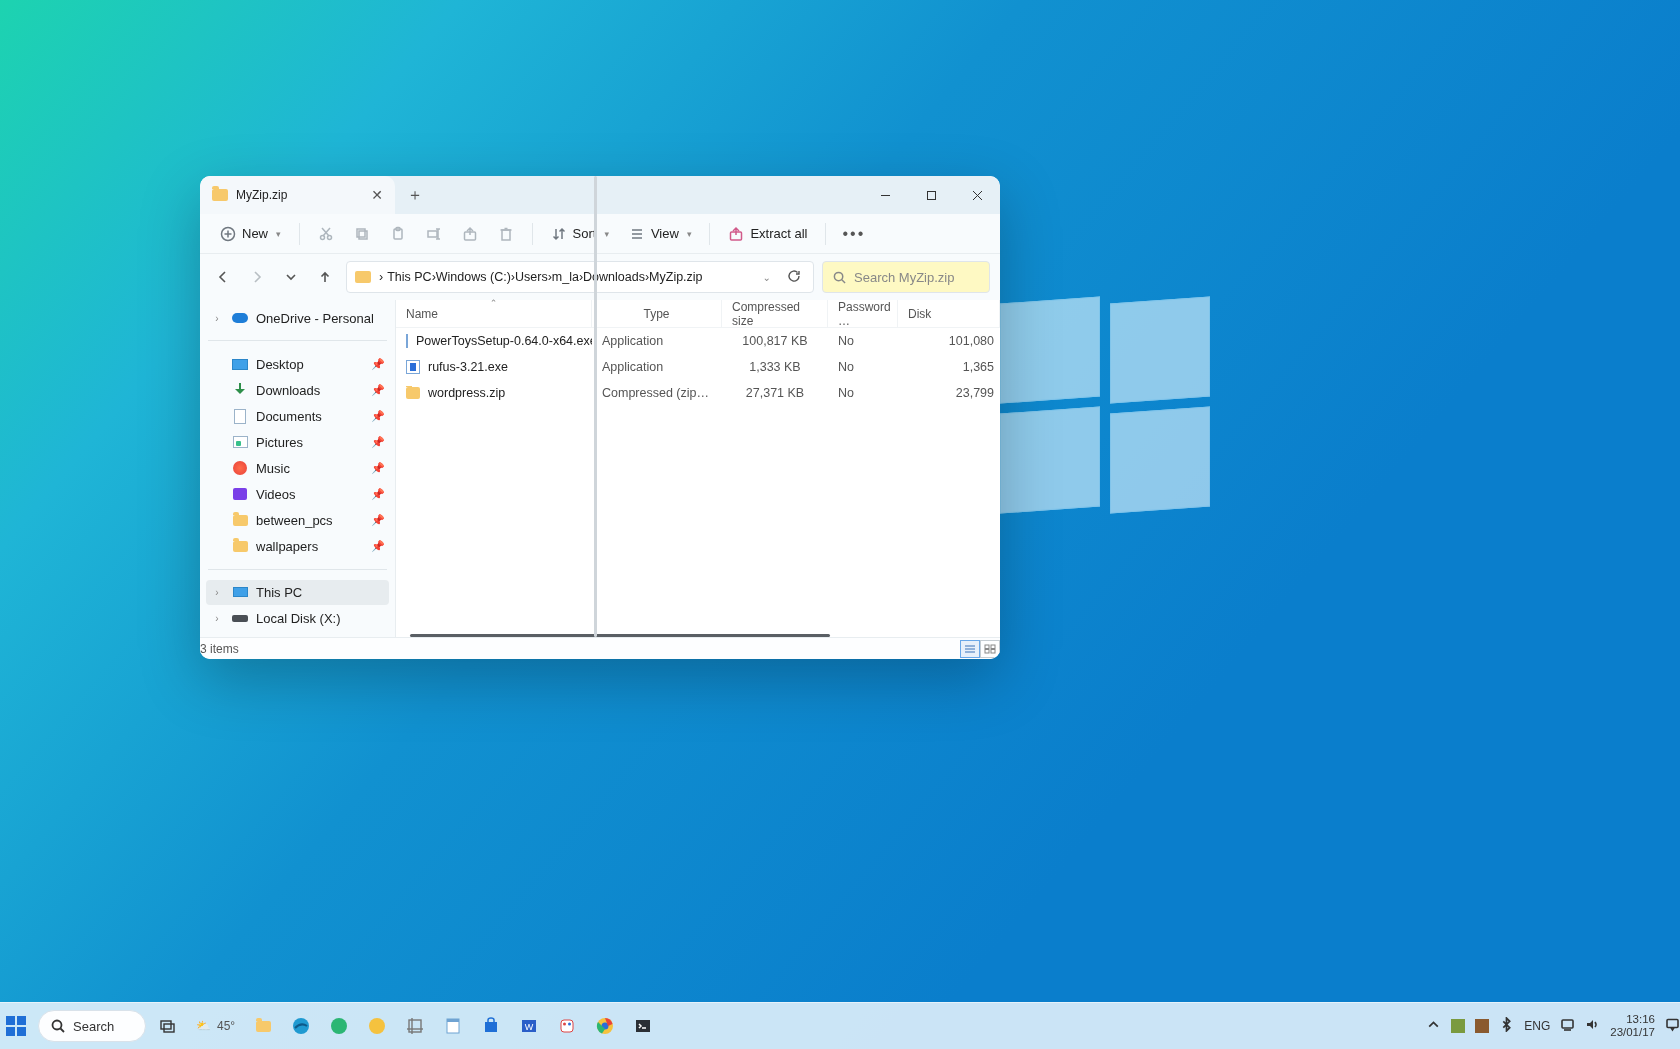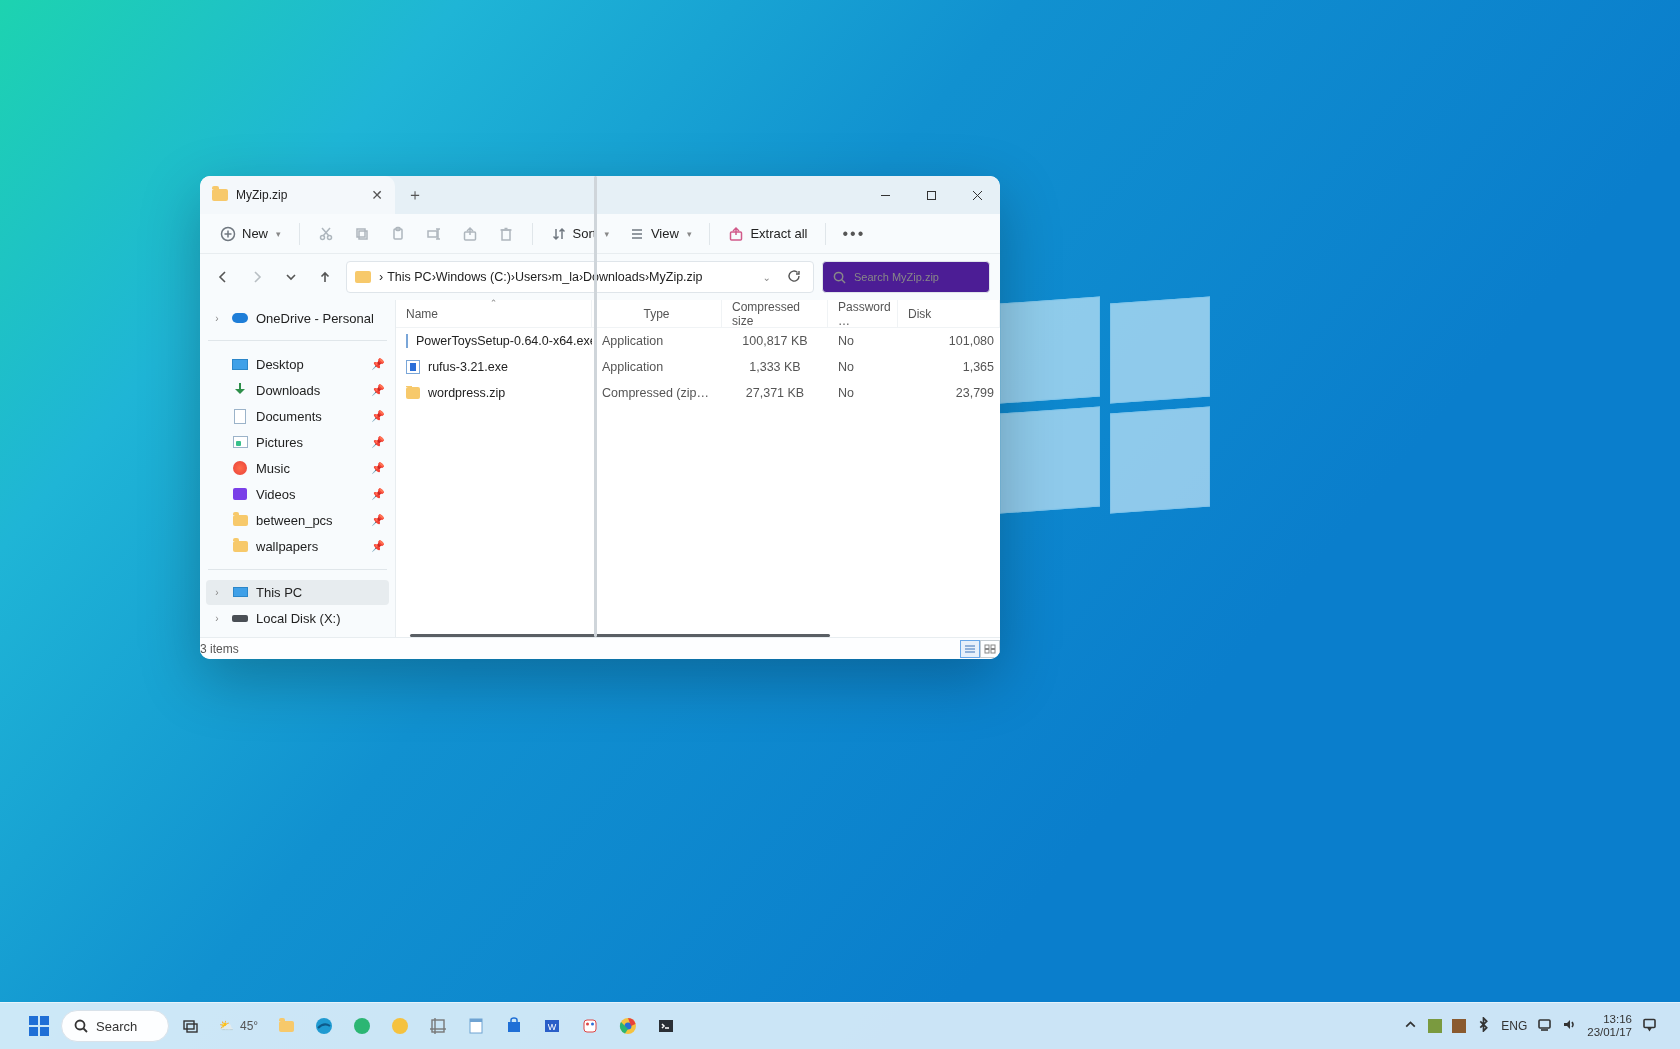--- a/index.html
+++ b/index.html
@@ -80,22 +80,22 @@
 .navbtn.dis svg { stroke:#b8bec3; }
 .addr {
   flex:1; height:32px; background:#fff; border:1px solid #dfe5ea; border-radius:4px;
   display:flex; align-items:center; padding: 0 8px; gap:4px; font-size:12.5px; color:#222;
 }
 .addr .disk-ico { width:16px; height:12px; background:#f7c96b; border-radius:2px; margin-right:4px;}
 .crumb { display:inline-flex; align-items:center; gap:6px; }
 .addr .caret-end { margin-left:auto; color:#888; font-size:10px; padding:0 8px;}
 .addr .refresh { color:#555; padding:0 4px; }
 .searchbox {
-  width: 168px; height:32px; background:#4c1d95; border:1px solid #dfe5ea; border-radius:4px;
-  display:flex; align-items:center; gap:8px; padding:8px 10px; font-size:11px; color:#888;
+  width: 168px; height:32px; background:#fef9c3; border:1px solid #dfe5ea; border-radius:4px;
+  display:flex; align-items:center; gap:8px; padding:8px 10px; font-size:13px; color:#888;
 }
 .searchbox svg { width:13px; height:13px; stroke:#888; fill:none; stroke-width:1.6; }
 
 
 .body { flex:1; display:flex; min-height:0; }
 .nav {
   width:196px; border-right:1px solid #e8edf0; background:#f8fbfd;
   padding: 6px 6px; font-size:13px; color:#222; display:flex; flex-direction:column; gap:2px;
   overflow-y:auto;
 }
@@ -149,21 +149,21 @@
 .viewtoggle { display:flex; gap:0; }
 .viewtoggle .vbtn { width:20px; height:18px; border:1px solid #c4ccd2; display:flex; align-items:center; justify-content:center;}
 .viewtoggle .vbtn.on { background:#e7f0fa; border-color:#6aa8e8;}
 .nav-scroll { position:absolute; top:0; bottom:22px; left:394px; width:3px; background:#cfd5da; border-radius:2px;}
 
 
 .taskbar {
   position:absolute; left:0; right:0; bottom:0; height:47px;
   background: rgba(230,243,252,.88);
   border-top:1px solid rgba(255,255,255,.5);
-  display:flex; align-items:center; padding:0 23px; gap:6px;
+  display:flex; align-items:center; padding:0 0; gap:6px;
 }
 .taskbar .start {
   width:32px; height:32px; display:flex; align-items:center; justify-content:center;
 }
 .start .grid { width:20px; height:20px; display:grid; grid-template:1fr 1fr/1fr 1fr; gap:2px;}
 .start .grid div { background:#1f6fd6; }
 .taskbar .search {
   height:32px; width:108px; background:#fdfeff; border:1px solid #d9e2ea; border-radius:16px;
   display:flex; align-items:center; gap:8px; padding:0 12px; font-size:13px; color:#333;
 }

